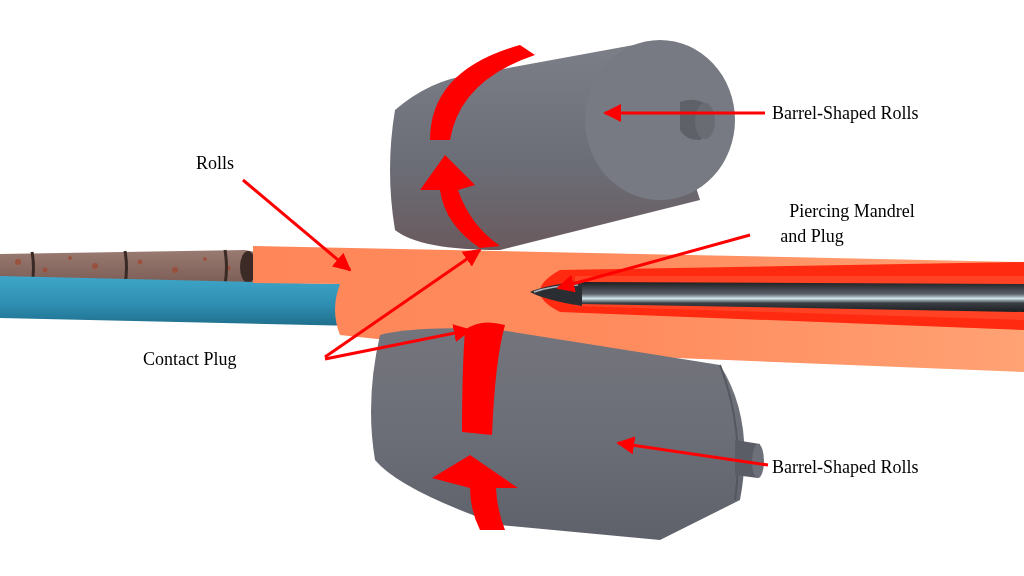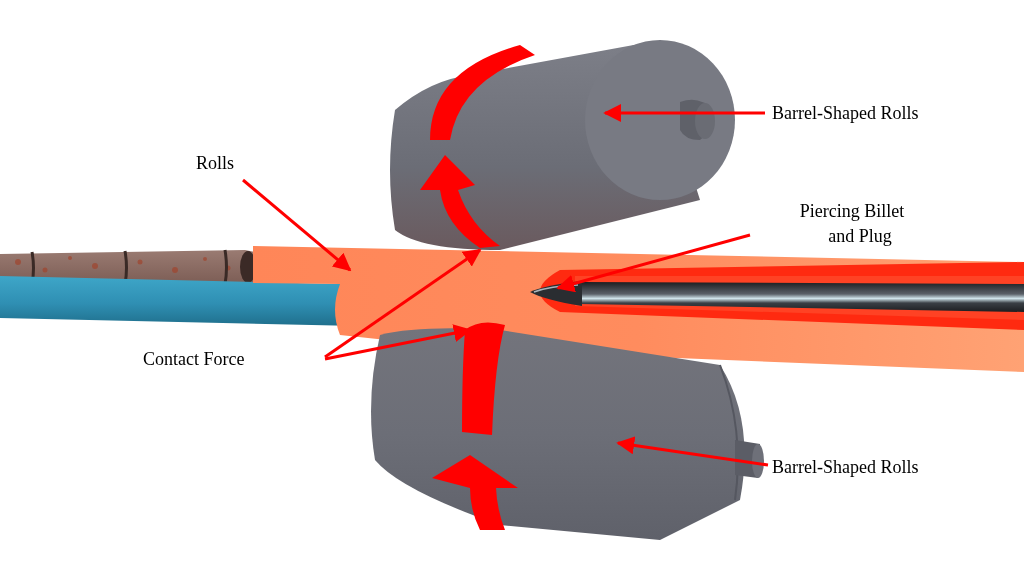--- a/index.html
+++ b/index.html
@@ -116,18 +116,18 @@
     <line x1="325" y1="357" x2="480" y2="250" marker-end="url(#arrowHead)"></line>
     <line x1="325" y1="359" x2="470" y2="330" marker-end="url(#arrowHead)"></line>
     <line x1="768" y1="465" x2="618" y2="443" marker-end="url(#arrowHead)"></line>
   </g>
 </svg>
 
 <div class="label" style="left:772px; top:101px;">Barrel-Shaped Rolls</div>
 
 <div class="label" style="left:196px; top:151px;">Rolls</div>
 
-<div class="label center" style="left:752px; top:199px; width:200px;">Piercing Billet</div>
-<div class="label center" style="left:760px; top:224px; width:200px;">and Plug</div>
+<div class="label center" style="left:752px; top:199px; width:200px;">Piercing Mandrel</div>
+<div class="label center" style="left:712px; top:224px; width:200px;">and Plug</div>
 
-<div class="label" style="left:143px; top:347px;">Contact Force</div>
+<div class="label" style="left:143px; top:347px;">Contact Plug</div>
 
 <div class="label" style="left:772px; top:455px;">Barrel-Shaped Rolls</div>
 
 </body></html>

